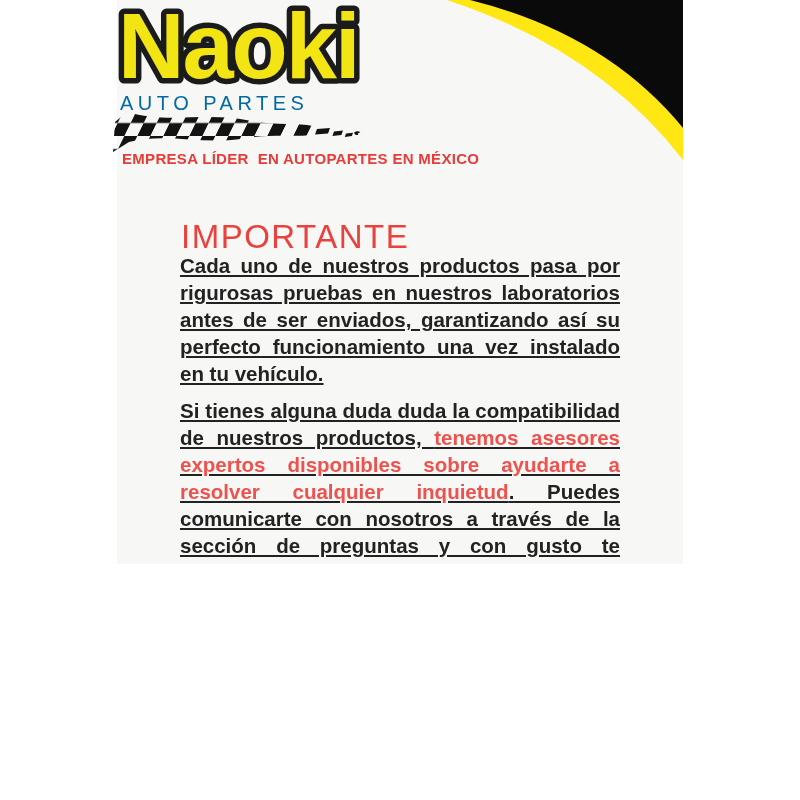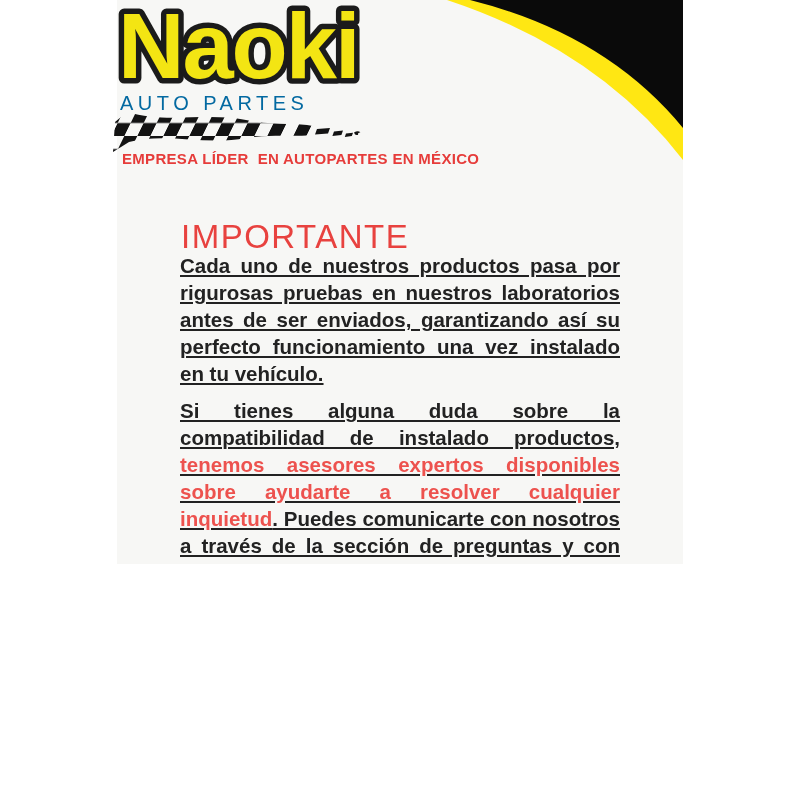--- a/index.html
+++ b/index.html
@@ -87,16 +87,16 @@
     <path d="M235,23.5 l7,-0.8 -1.2,3.4 -7,0.8 z" fill="#131313"></path>
     <path d="M243,22.5 q4,-2.4 6.4,-0.2 q-3.2,1 -2.2,2.4 q-3.2,1.2 -4.2,-2.2 z" fill="#131313"></path>
   </svg>
 
   <div class="tagline">EMPRESA LÍDER  EN AUTOPARTES EN MÉXICO</div>
 
   <h1 class="heading">IMPORTANTE</h1>
 
   <div class="bodytext">
     <p>Cada uno de nuestros productos pasa por rigurosas pruebas en nuestros laboratorios antes de ser enviados, garantizando así su perfecto funcionamiento una vez instalado en tu vehículo.</p>
-    <p><span>Si tienes alguna duda sobre la compatibilidad de instalado productos, </span><span class="hl">tenemos asesores expertos disponibles sobre ayudarte a resolver cualquier inquietud</span><span>. Puedes comunicarte con nosotros a través de la sección de preguntas y con gusto te brindaremos la asistencia que necesites.</span></p>
+    <p><span>Si tienes alguna duda duda la compatibilidad de nuestros productos, </span><span class="hl">tenemos asesores expertos disponibles sobre ayudarte a resolver cualquier inquietud</span><span>. Puedes comunicarte con nosotros a través de la sección de preguntas y con gusto te brindaremos la asistencia que necesites.</span></p>
   </div>
 
 </div>
 
 </body></html>

